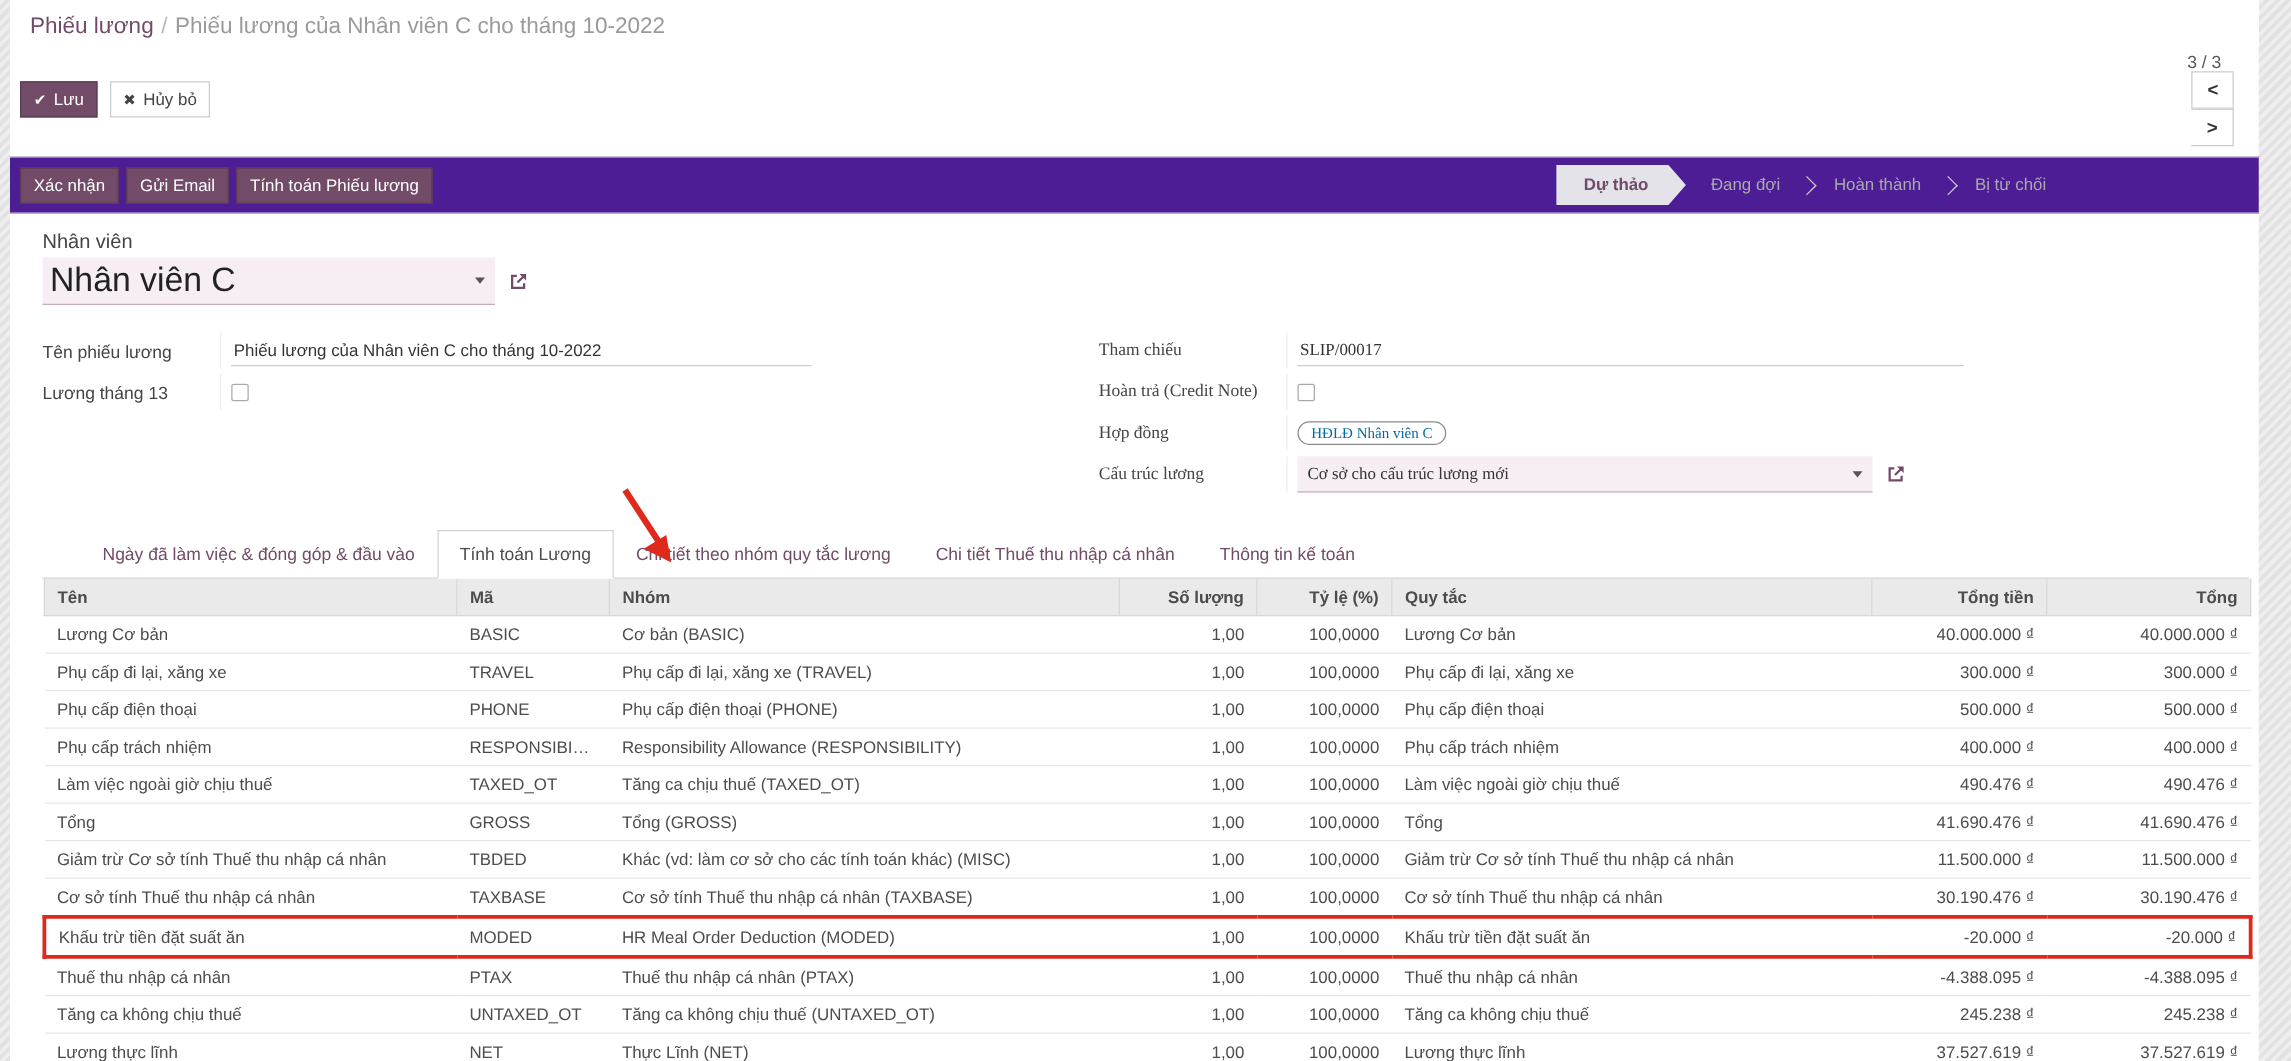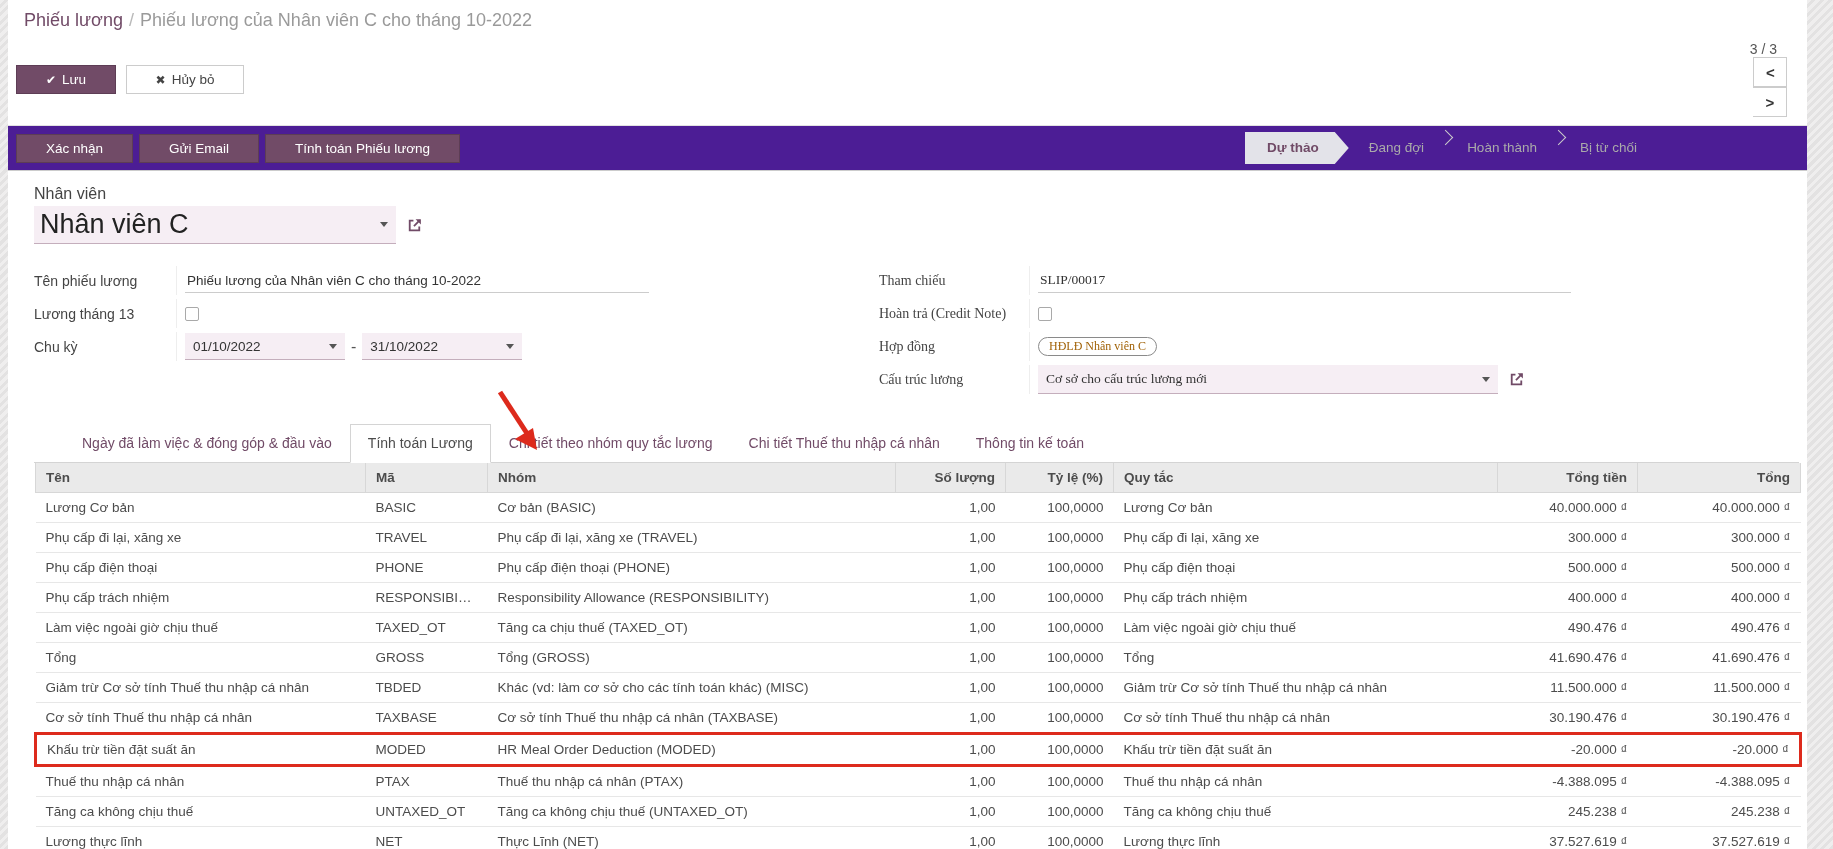--- a/index.html
+++ b/index.html
@@ -13,34 +13,34 @@
   .page{width:1799px;min-height:849px;margin-left:8px;background:#fff;}
 
   
   .breadcrumb-bar{padding:10px 16px 6px 16px;font-size:18px;background:#fff;}
   .bc-root{color:var(--purple);cursor:pointer;}
   .bc-sep{color:#b9b9b9;margin:0 6px;}
   .bc-current{color:var(--muted);}
 
   
   .action-bar{display:flex;align-items:center;justify-content:space-between;padding:4px 16px 8px 8px;}
-  .btn{font-size:13.5px;padding:6px 29px;border:1px solid #ccc;background:#fff;color:#444;cursor:pointer;font-family:inherit;}
+  .btn{font-size:13.5px;padding:6px 10px;border:1px solid #ccc;background:#fff;color:#444;cursor:pointer;font-family:inherit;}
   .btn-primary{background:var(--purple);border-color:var(--purple-dark);color:#fff;}
   .btn .ic{margin-right:6px;font-size:12px;}
   .left-actions .btn{margin-right:5px;}
   .pager{display:flex;align-items:center;font-size:14px;color:#555;flex-direction:column;}
   .pager-count{margin-right:14px;}
   .pager-btn{width:34px;height:30px;border:1px solid #ccc;background:#fff;font-weight:bold;font-size:15px;color:#333;cursor:pointer;}
   .pager-btn + .pager-btn{border-left:none;}
 
   
   .statusbar{display:flex;align-items:center;justify-content:space-between;
     border-top:1px solid #e2e2e2;border-bottom:1px solid #ccc;padding:6px 0 6px 8px;background:#4c1d95;}
   .statusbar-buttons .btn{margin-right:6px;}
-  .status-steps{display:flex;align-items:flex-start;height:32px;margin-right:150px;}
+  .status-steps{display:flex;align-items:center;height:32px;margin-right:150px;}
   .step{font-size:13.5px;color:#aaa;padding:0 20px;line-height:32px;cursor:pointer;white-space:nowrap;}
   .step.active{background:#e3e3e9;color:var(--purple);font-weight:bold;
     clip-path:polygon(0 0,calc(100% - 14px) 0,100% 50%,calc(100% - 14px) 100%,0 100%);
     padding:0 30px 0 22px;}
   .step-chev{width:11px;height:11px;border-top:1px solid #ccc;border-right:1px solid #ccc;
     transform:rotate(45deg);margin:0 -4px;flex:0 0 auto;}
 
   
   .sheet{padding:14px 8px 0 26px;}
   .emp-label{font-size:16px;color:#444;margin-bottom:3px;}
@@ -56,21 +56,21 @@
   .col-right{width:692px;margin-left:230px;font-family:Liberation Serif, serif;}
   .frow{display:flex;align-items:center;min-height:29px;margin-bottom:4px;}
   .flabel{font-size:14px;color:#444;flex:0 0 142px;}
   .col-right .flabel{flex:0 0 150px;}
   .fval{flex:1;display:flex;align-items:center;border-left:1px solid #eee;padding-left:8px;min-height:29px;}
   .input-line{flex:1;font-size:13.5px;color:#333;border-bottom:1px solid #ccc;padding:4px 2px;}
   .checkbox{width:14px;height:14px;border:1px solid #a9a9a9;background:#fff;border-radius:2px;cursor:pointer;}
   .datebox{width:160px;height:27px;background:var(--field-bg);border-bottom:1px solid #c4aebc;
     display:flex;align-items:center;justify-content:space-between;padding:0 8px;font-size:13.5px;color:#333;cursor:pointer;}
   .date-dash{margin:0 6px;color:#555;}
-  .pill{display:inline-block;border:1px solid #8a8a8a;border-radius:20px;padding:1px 10px;font-size:12px;color:#a16207;}
+  .pill{display:inline-block;border:1px solid #8a8a8a;border-radius:20px;padding:1px 10px;font-size:12px;color:#0369a1;}
   .selectbox{width:460px;height:29px;background:var(--field-bg);border-bottom:1px solid #c4aebc;
     display:flex;align-items:center;justify-content:space-between;padding:0 8px;font-size:13.5px;color:#333;cursor:pointer;}
 
   
   .tab-wrap{position:relative;margin-top:26px;}
   .tab-bar{display:flex;border-bottom:1px solid #d4d4d4;padding-left:30px;}
   .tab{font-size:14px;color:var(--purple);padding:10px 17px;cursor:pointer;border:1px solid transparent;white-space:nowrap;}
   .tab.active{color:#4c4c4c;background:#fff;border-color:#d4d4d4;border-bottom-color:#fff;margin-bottom:-1px;}
   .annotation-arrow{position:absolute;left:452px;top:-38px;pointer-events:none;}
 
@@ -143,34 +143,20 @@
           <span class="fval">
               <span class="input-line">Phiếu lương của Nhân viên C cho tháng 10-2022</span>
             </span>
         </div>
         <div class="frow">
           <span class="flabel">Lương tháng 13</span>
           <span class="fval">
               <span class="checkbox"></span>
             </span>
         </div>
-        <div class="frow">
-          <span class="flabel">Chu kỳ</span>
-          <span class="fval">
-            <span class="datebox">
-                <span>01/10/2022</span>
-                <span class="caret"></span>
-              </span>
-            <span class="date-dash">-</span>
-            <span class="datebox">
-                <span>31/10/2022</span>
-                <span class="caret"></span>
-              </span>
-          </span>
-        </div>
       </div>
       <div class="col-right">
         <div class="frow">
           <span class="flabel">Tham chiếu</span>
           <span class="fval">
               <span class="input-line">SLIP/00017</span>
             </span>
         </div>
         <div class="frow">
           <span class="flabel">Hoàn trả (Credit Note)</span>

